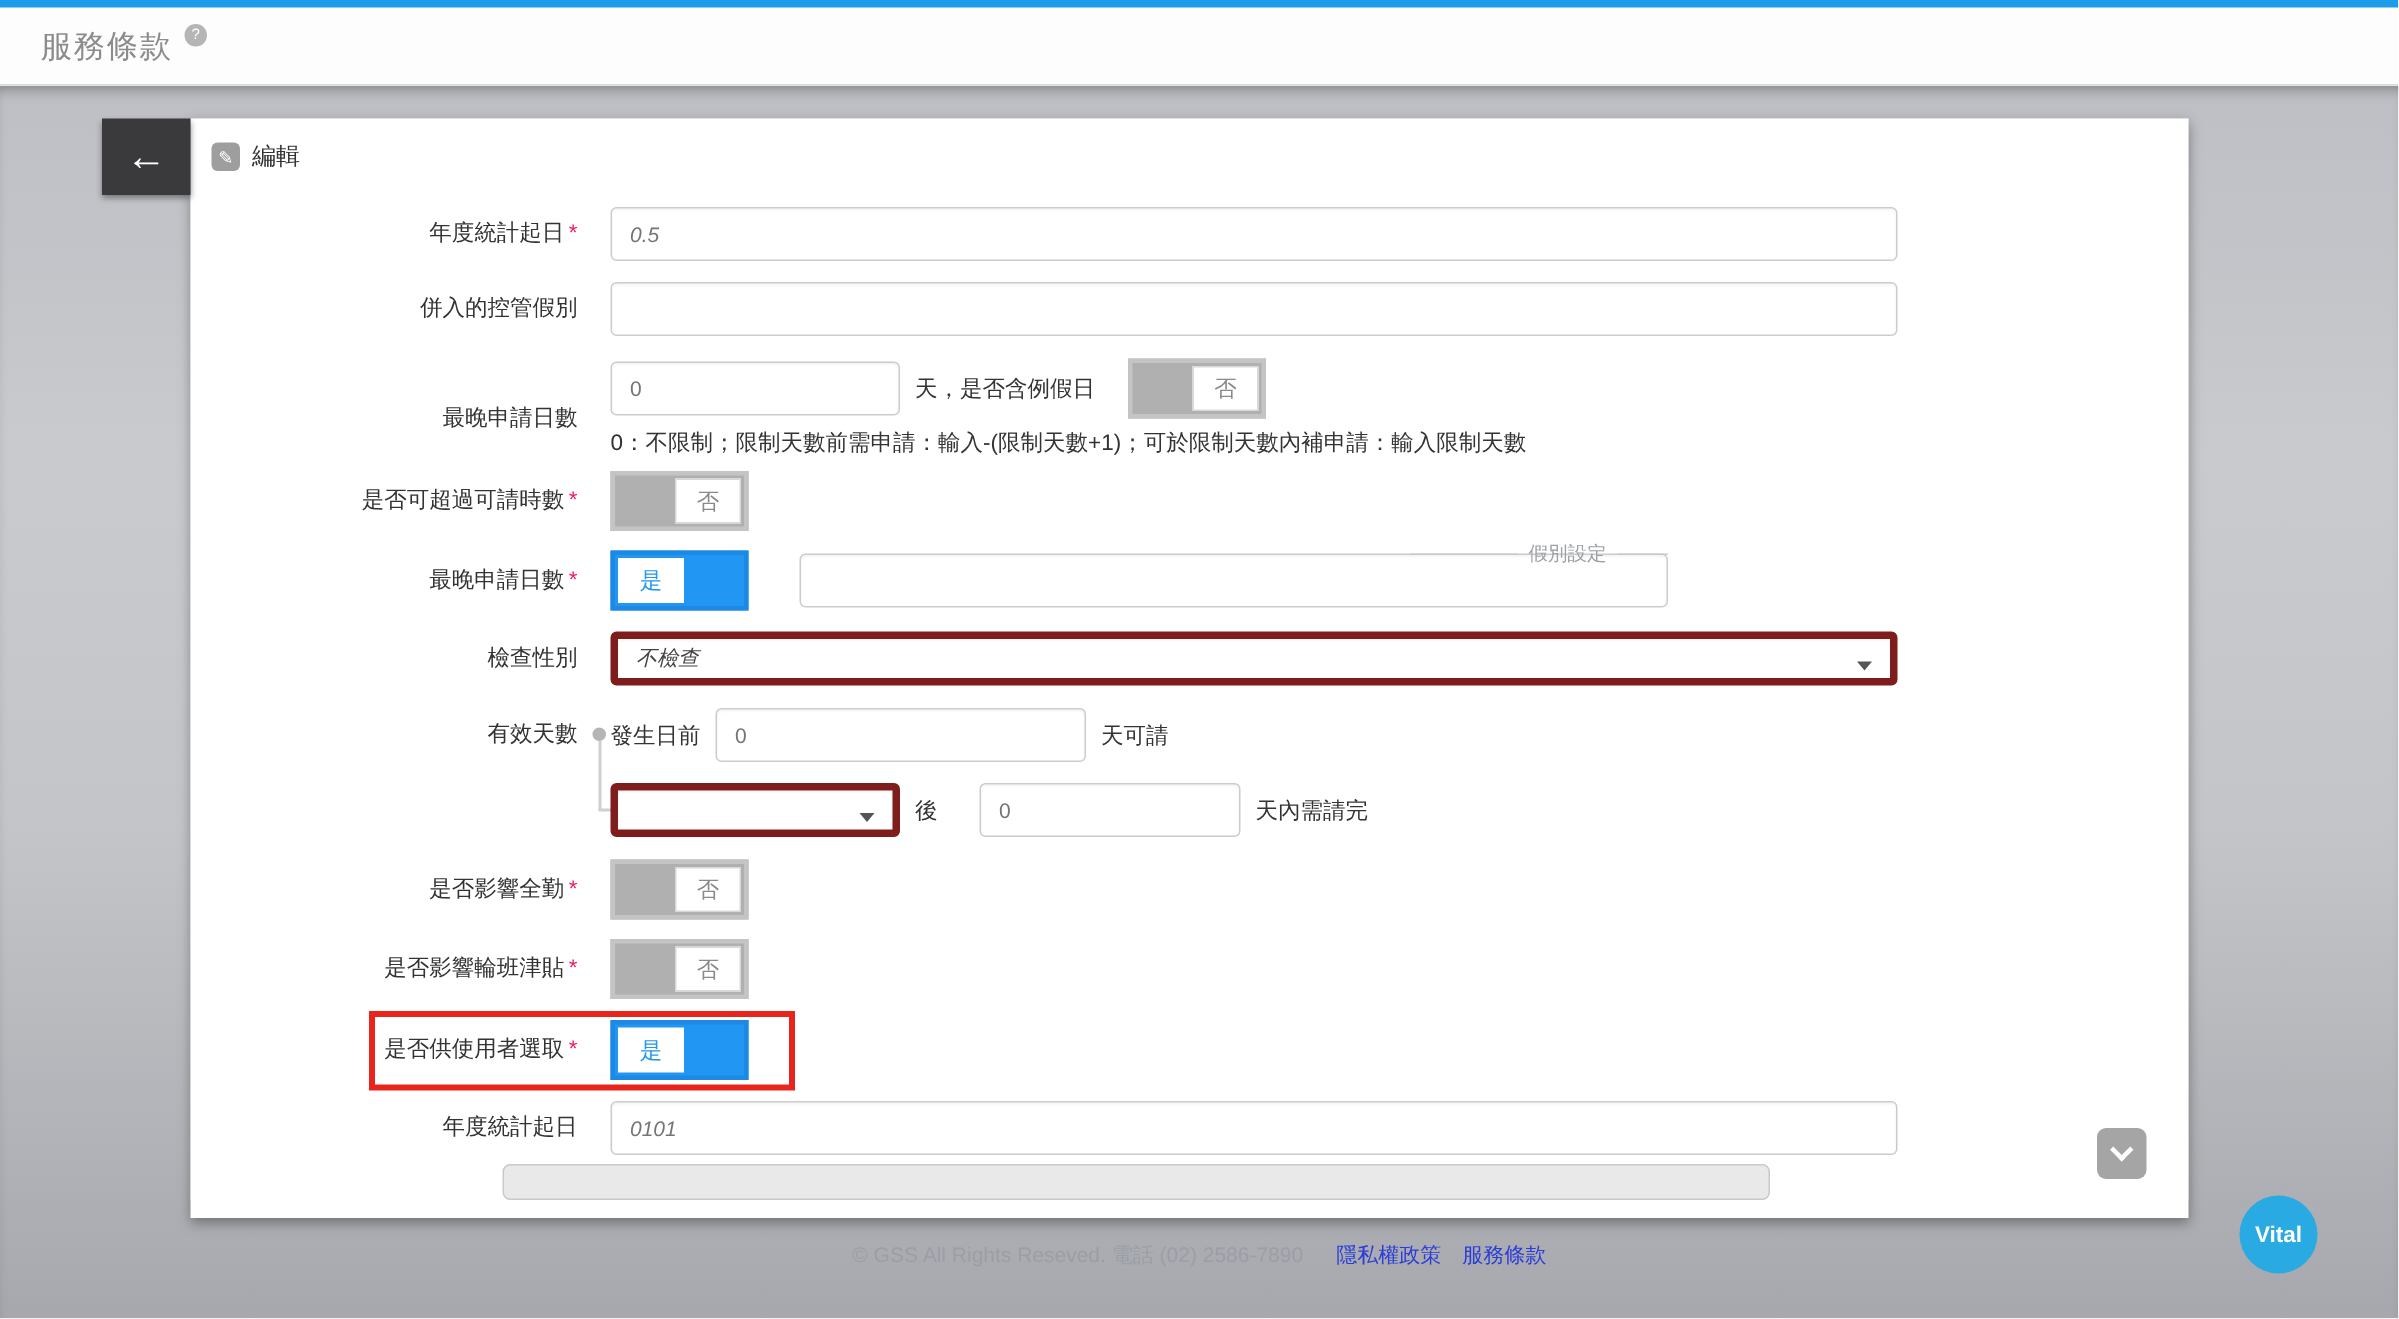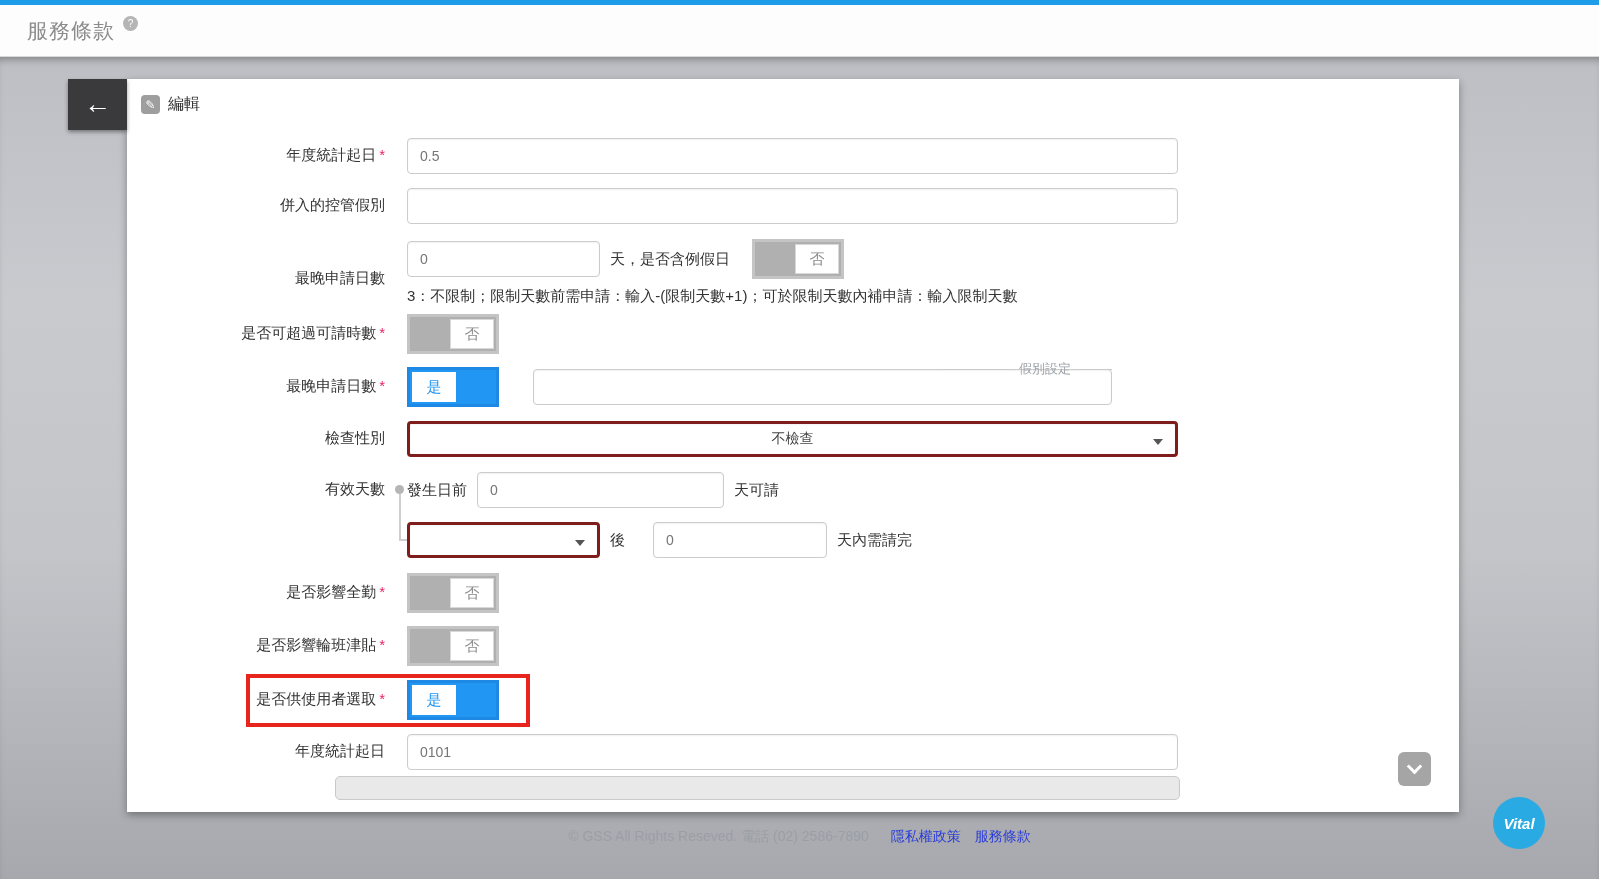--- a/index.html
+++ b/index.html
@@ -40,21 +40,21 @@
   .row { display:flex; align-items:flex-start; }
   .row-label { width:258px; text-align:right; font-size:15px; color:#333; padding-top:8px; flex:none; }
   .row-label.vcent { padding-top:10px; }
   .row-label.low { padding-top:30px; }
   .req { color:#e91e63; margin-left:3px; }
   .row-control { margin-left:22px; flex:1; }
 
   input.txt { height:36px; border:1px solid #ccc; border-radius:4px; background:#fff; padding:0 12px;
               font-size:14px; color:#757575; font-family:"Liberation Sans","DejaVu Sans",sans-serif;
               box-shadow:inset 0 1px 2px rgba(0,0,0,.06); outline:none; }
-  .w-full { width:771px; }
+  .w-full { width:858px;font-style:italic; }
 
   .inline { display:flex; align-items:center; gap:10px; }
   .inline-text { font-size:15px; color:#333; }
 
   
   .toggle { position:relative; width:92px; height:40px; cursor:pointer; flex:none; }
   .toggle.off { border:3px solid #c4c4c4; background:#b0b0b0; }
   .toggle.off .knob { position:absolute; right:2px; top:2px; bottom:2px; width:44px; background:#fff;
                       border:1px solid #d8d8d8; display:flex; align-items:center; justify-content:center;
                       font-size:15px; color:#8a8a8a; }
@@ -67,23 +67,23 @@
   
   .float-wrap { position:relative; width:579px; margin-left:24px; }
   .float-wrap input { width:100%; }
   .float-label { position:absolute; top:-9px; right:0; display:flex; align-items:center;
                  font-size:13px; color:#9aa0a6; }
   .float-label .ln { height:1px; background:#c9c9c9; }
   .float-label .ln.long { width:72px; margin-right:7px; }
   .float-label .ln.short { width:34px; margin-left:7px; }
 
   
-  .select { position:relative; height:36px; border:3px solid #7f1d1d; border-radius:4px; background:#fff;
+  .select { position:relative; height:36px; border:5px solid #7f1d1d; border-radius:4px; background:#fff;
             display:flex; align-items:center; padding:0 12px; font-size:14px; color:#444; cursor:pointer;
-            box-shadow:inset 0 1px 2px rgba(0,0,0,.05);justify-content:center; }
+            box-shadow:inset 0 1px 2px rgba(0,0,0,.05); }
   .select .selarrow { position:absolute; right:12px; top:15px; width:0; height:0;
             border-left:5px solid transparent; border-right:5px solid transparent; border-top:6px solid #555; }
 
   
   .row.valid-days { position:relative; }
   .conn-dot { position:absolute; left:268px; top:13px; width:9px; height:9px; border-radius:50%; background:#b5b5b5; }
   .conn-vline { position:absolute; left:272px; top:22px; width:2px; height:46px; background:#cfcfcf; }
   .conn-hline { position:absolute; left:272px; top:67px; width:14px; height:2px; background:#cfcfcf; }
 
   
@@ -105,21 +105,21 @@
   
   .footer { position:absolute; left:0; top:828px; width:100%; display:flex; justify-content:center;
             align-items:center; gap:22px; z-index:2; }
   .copyright { font-size:14px; color:#9b9ea6; }
   .footer-links { display:flex; gap:14px; }
   .footer-links a { font-size:14px; color:#2b3cd9; text-decoration:none; cursor:pointer; }
 
   
   .vital { position:absolute; left:1493px; top:797px; width:52px; height:52px; border-radius:50%;
            background:#29aae3; display:flex; align-items:center; justify-content:center; z-index:8;
-           color:#fff; font-size:15px; font-weight:bold; font-style:italic; letter-spacing:0; cursor:pointer; }
+           color:#fff; font-size:15px; font-weight:bold; letter-spacing:0; cursor:pointer; }
 </style>
 </head>
 <body>
 
 <div class="screen">
   <div class="topbar"></div>
 
   <header class="page-header">
     <h1 class="page-title">服務條款</h1>
     <span class="help-icon">?</span>
@@ -156,21 +156,21 @@
       <div class="row" style="margin-bottom:8px">
         <div class="row-label low">最晚申請日數</div>
         <div class="row-control">
           <div class="inline">
             <input class="txt" style="width: 193px;" value="0">
             <span class="inline-text">天，是否含例假日</span>
             <div class="toggle off" style="margin-left:12px">
               <span class="knob">否</span>
             </div>
           </div>
-          <div class="helper">3：不限制；限制天數前需申請：輸入-(限制天數+1)；可於限制天數內補申請：輸入限制天數</div>
+          <div class="helper">0：不限制；限制天數前需申請：輸入-(限制天數+1)；可於限制天數內補申請：輸入限制天數</div>
         </div>
       </div>
 
       <div class="row" style="margin-bottom:13px">
         <div class="row-label vcent"><span>是否可超過可請時數</span><span class="req">*</span></div>
         <div class="row-control">
           <div class="toggle off">
             <span class="knob">否</span>
           </div>
         </div>

